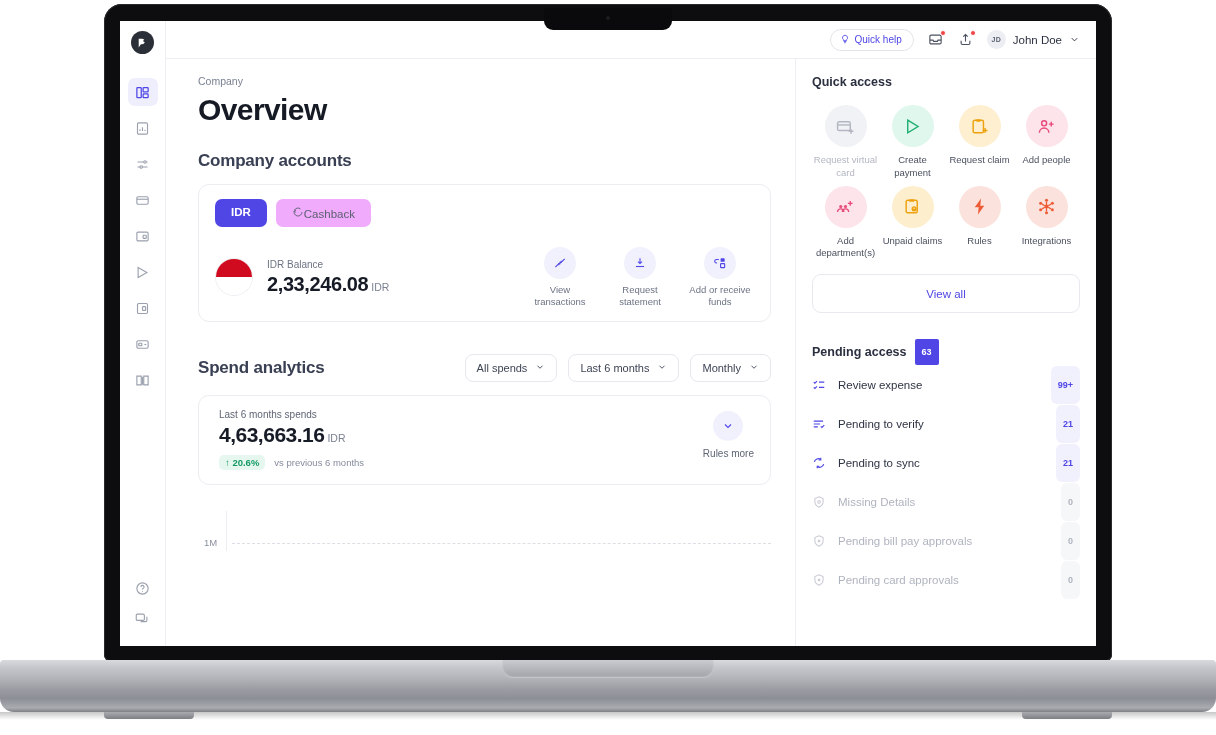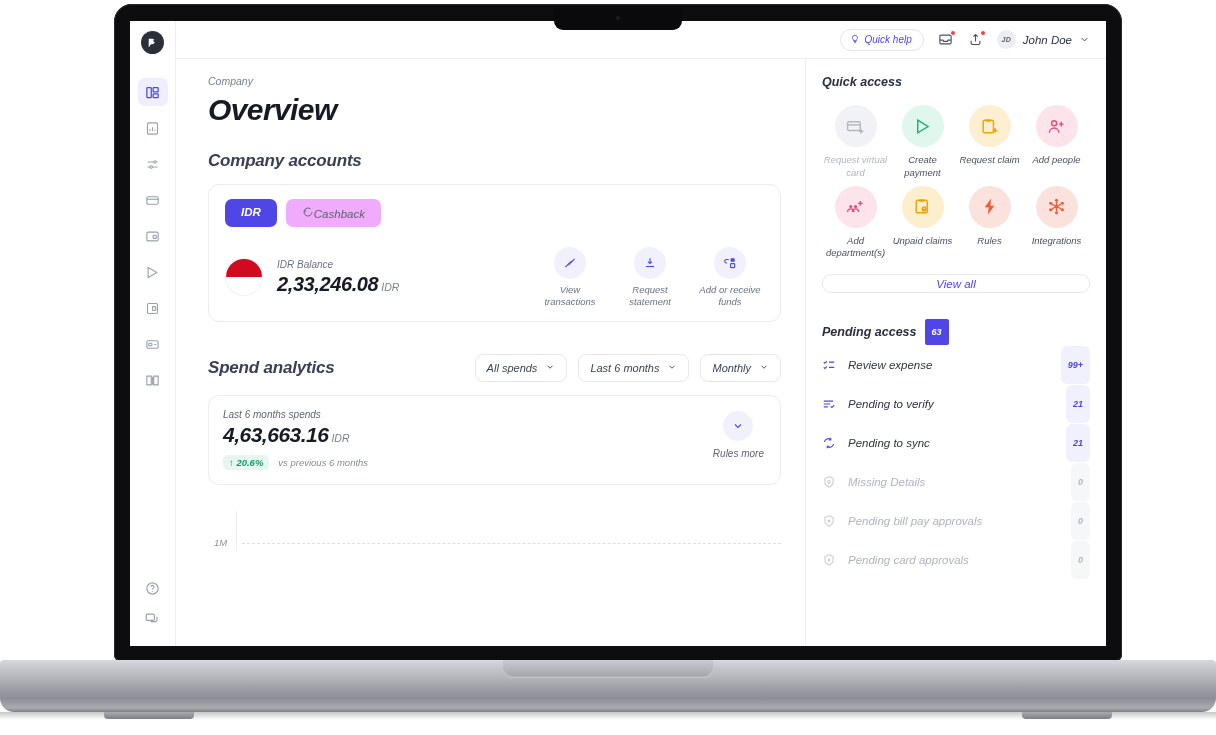--- a/index.html
+++ b/index.html
@@ -7,26 +7,25 @@
     width: 1216px; height: 735px;
     overflow: hidden;
     background: #ffffff;
     font-family: "Liberation Sans", sans-serif;
   }
 
   
   #stage { position: relative; width: 1216px; height: 735px; background: #ffffff; }
 
   .laptop-lid {
-    position: absolute; left: 114px; top: 4px;
+    position: absolute; left: 104px; top: 4px;
     width: 1008px; height: 657px;
     background: #0d0d0f;
     border-radius: 18px 18px 6px 6px;
     box-shadow: 0 0 0 1px #2a2a2e inset;
-    font-style: italic;
   }
   .lid-inner {
     position: absolute; left: 16px; top: 17px;
     width: 976px; height: 625px;
     background: #ffffff;
     overflow: hidden;
   }
   .notch {
     position: absolute; left: 50%; top: 4px; transform: translateX(-50%);
     width: 128px; height: 22px;
@@ -163,21 +162,21 @@
   .an-head { display: flex; align-items: center; margin-top: 32px; }
   .an-title { font-size: 17px; font-weight: 600; color: #3a4053; letter-spacing:-.2px; }
   .filters { margin-left: auto; display: flex; gap: 11px; }
   .filter {
     border: 1px solid #e6e8ed; border-radius: 8px; padding: 7px 11px;
     font-size: 11px; color: #3e4455; display: flex; align-items: center; gap: 8px;
     background:#fff; white-space:nowrap;
   }
 
   .spend-card { margin-top: 13px; border: 1px solid #ecedf1; border-radius: 11px;
-    padding: 13px 16px 14px 14px; display: flex; align-items: flex-start; }
+    padding: 13px 16px 14px 20px; display: flex; align-items: flex-start; }
   .sp-lb { font-size: 10px; color: #5f6576; }
   .sp-amt { font-size: 21px; font-weight: 700; color: #171b26; letter-spacing: -.5px; margin-top: 3px; }
   .sp-amt .cur { font-size: 10.5px; font-weight: 500; color: #7b8193; letter-spacing: 0; margin-left: 3px; }
   .sp-delta { margin-top: 8px; display: flex; align-items: center; gap: 9px; }
   .pill { background: #e6f7ef; color: #129a63; font-size: 9.5px; font-weight: 600;
     border-radius: 5px; padding: 2px 6px; }
   .vs { font-size: 9.5px; color: #868c9c; }
   .showmore { margin-left: auto; text-align: center; }
   .sm-btn { width: 30px; height: 30px; border-radius: 50%; background: #f1f1fd;
     display: flex; align-items: center; justify-content: center; color: #4f46e5; margin: 2px auto 0; }
@@ -193,21 +192,21 @@
   .right { width: 300px; flex: 0 0 300px; padding: 16px 16px 0 16px; overflow: hidden; }
   .r-title { font-size: 12.5px; font-weight: 600; color: #2b3040; }
   .grid { display: grid; grid-template-columns: repeat(4, 1fr); row-gap: 6px; margin-top: 16px; }
   .qa { text-align: center; }
   .qa-ic { width: 42px; height: 42px; border-radius: 50%; margin: 0 auto;
     display: flex; align-items: center; justify-content: center; }
   .qa-lb { font-size: 9.5px; color: #4a505f; margin-top: 7px; line-height: 1.35; }
   .qa.dim .qa-lb { color: #b3b7c2; }
 
   .viewall { margin-top: 14px; border: 1px solid #e7e9ee; border-radius: 9px;
-    height: 19px; display: flex; align-items: center; justify-content: center;
+    height: 39px; display: flex; align-items: center; justify-content: center;
     font-size: 11.5px; color: #4f46e5; }
 
   .pa-head { display: flex; align-items: center; gap: 8px; margin-top: 26px; }
   .pa-title { font-size: 12.5px; font-weight: 600; color: #2b3040; }
   .pa-count { background: #4f46e5; color: #fff; font-size: 9px; font-weight: 700;
     border-radius: 2px; padding: 8px 7px; }
   .pa-row { display: flex; align-items: center; height: 39px; }
   .pa-ic { width: 16px; color: #4f46e5; display: flex; align-items: center; }
   .pa-lb { font-size: 11.5px; color: #2f3444; margin-left: 10px; }
   .pa-vl { margin-left: auto; font-size: 9px; font-weight: 600; color: #4f46e5;

